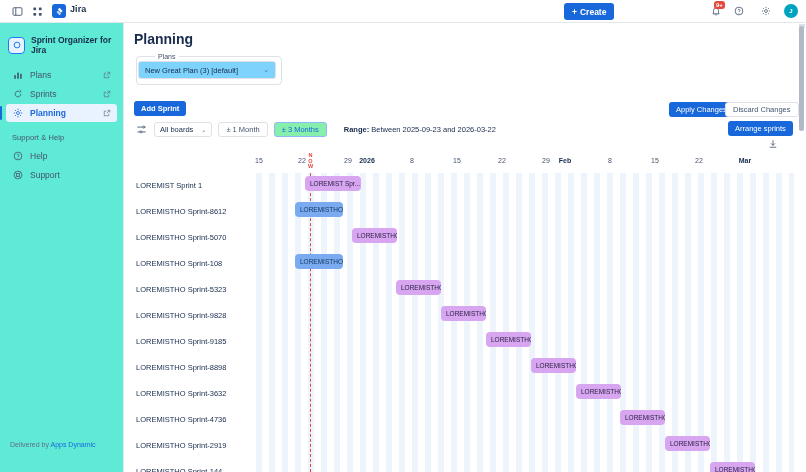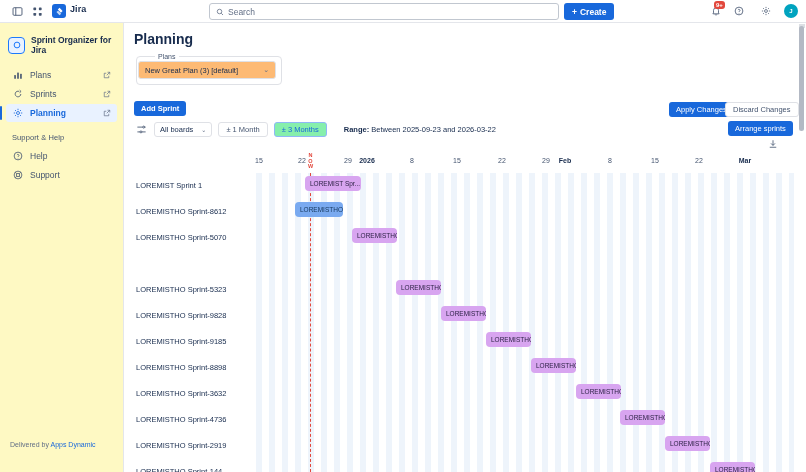--- a/index.html
+++ b/index.html
@@ -61,21 +61,21 @@
   .avatar {
     width: 14px; height: 14px; border-radius: 50%;
     background: #00a3bf;
     display: flex; align-items: center; justify-content: center;
     font-size: 6px; color: #fff; font-weight: bold;
   }
 
   
   #sidebar {
     position: absolute; left: 0; top: 23px; width: 124px; height: 449px;
-    background: #fef9c3; border-right: 1px solid #e4e6eb;
+    background: #5eead4; border-right: 1px solid #e4e6eb;
     z-index: 30;
   }
   #app-title {
     display: flex; align-items: center; gap: 6px;
     padding: 12px 8px 10px 8px;
   }
   #app-logo {
     width: 17px; height: 17px; border-radius: 4px;
     border: 1.5px solid #1d7afc; background: #e9f2ff;
     display: flex; align-items: center; justify-content: center; flex: 0 0 auto;
@@ -114,21 +114,21 @@
   }
   #page-title { font-size: 14px; font-weight: bold; color: #172b4d; padding: 8px 0 0 10px; }
 
   .fieldset {
     position: absolute; left: 10px; top: 30px; width: 146px; height: 32px;
     border: 1px solid #dfe1e6; border-radius: 4px;
   }
   .fieldset legend { font-size: 7px; color: #44546f; margin-left: 6px; padding: 0 3px; }
   #plan-select {
     position: absolute; left: 14px; top: 38px; width: 138px; height: 18px;
-    border: 1px solid #dfe1e6; border-radius: 3px; background: #fdba74;
+    border: 1px solid #dfe1e6; border-radius: 3px; background: #7dd3fc;
     display: flex; align-items: center; justify-content: space-between;
     padding: 0 6px; cursor: pointer;
   }
   #plan-select .v { font-size: 7.5px; color: #172b4d; }
   #plan-select .ch { font-size: 7px; color: #626f86; }
 
   #add-sprint {
     position: absolute; left: 10px; top: 78px; height: 15px;
     background: #1868db; color: #fff; border-radius: 3px;
     display: flex; align-items: center; padding: 0 7px;
@@ -247,27 +247,20 @@
   <div class="jira-logo-wrap">
     <div class="jira-badge">
       <svg width="9" height="9" viewBox="0 0 16 16" fill="#fff">
         <path d="M8 1.5 13.5 7 10.5 10 5 4.5z"></path>
           <path d="M5.5 6.5 11 12l-3 2.5L2.5 9z" opacity=".75"></path>
       </svg>
     </div>
     <span class="jira-name">Jira</span>
   </div>
 
-  <div id="search-box">
-    <svg width="8" height="8" viewBox="0 0 16 16" fill="none" stroke="#626f86" stroke-width="1.6">
-      <circle cx="7" cy="7" r="4.5"></circle>
-        <line x1="10.5" y1="10.5" x2="14" y2="14"></line>
-    </svg>
-    <span class="ph">Search</span>
-  </div>
 
   <div id="create-btn">
     <span>+</span>
     <span>Create</span>
   </div>
 
   <div id="tb-right">
     <div class="bell-wrap">
       <svg width="10" height="10" viewBox="0 0 16 16" fill="none" stroke="#44546f" stroke-width="1.3">
         <path d="M4 11V7a4 4 0 0 1 8 0v4l1 1.5H3z"></path>
@@ -510,20 +503,24 @@
           <div class="bar purple" style="left: 181px; width: 56px;">LOREMIST Spr...</div>
         </div>
         <div class="row" style="top: 26px;">
           <div class="row-label">LOREMISTHO Sprint-8612</div>
           <div class="bar blue" style="left: 171px; width: 48px;">LOREMISTHO</div>
         </div>
         <div class="row" style="top: 52px;">
           <div class="row-label">LOREMISTHO Sprint-5070</div>
           <div class="bar purple" style="left: 228px; width: 45px;">LOREMISTHO</div>
         </div>
+        <div class="row" style="top: 78px;">
+          <div class="row-label">LOREMISTHO Sprint-108</div>
+          <div class="bar blue" style="left: 171px; width: 48px;">LOREMISTHO</div>
+        </div>
         <div class="row" style="top: 104px;">
           <div class="row-label">LOREMISTHO Sprint-5323</div>
           <div class="bar purple" style="left: 272px; width: 45px;">LOREMISTHO</div>
         </div>
         <div class="row" style="top: 130px;">
           <div class="row-label">LOREMISTHO Sprint-9828</div>
           <div class="bar purple" style="left: 317px; width: 45px;">LOREMISTHO</div>
         </div>
         <div class="row" style="top: 156px;">
           <div class="row-label">LOREMISTHO Sprint-9185</div>

